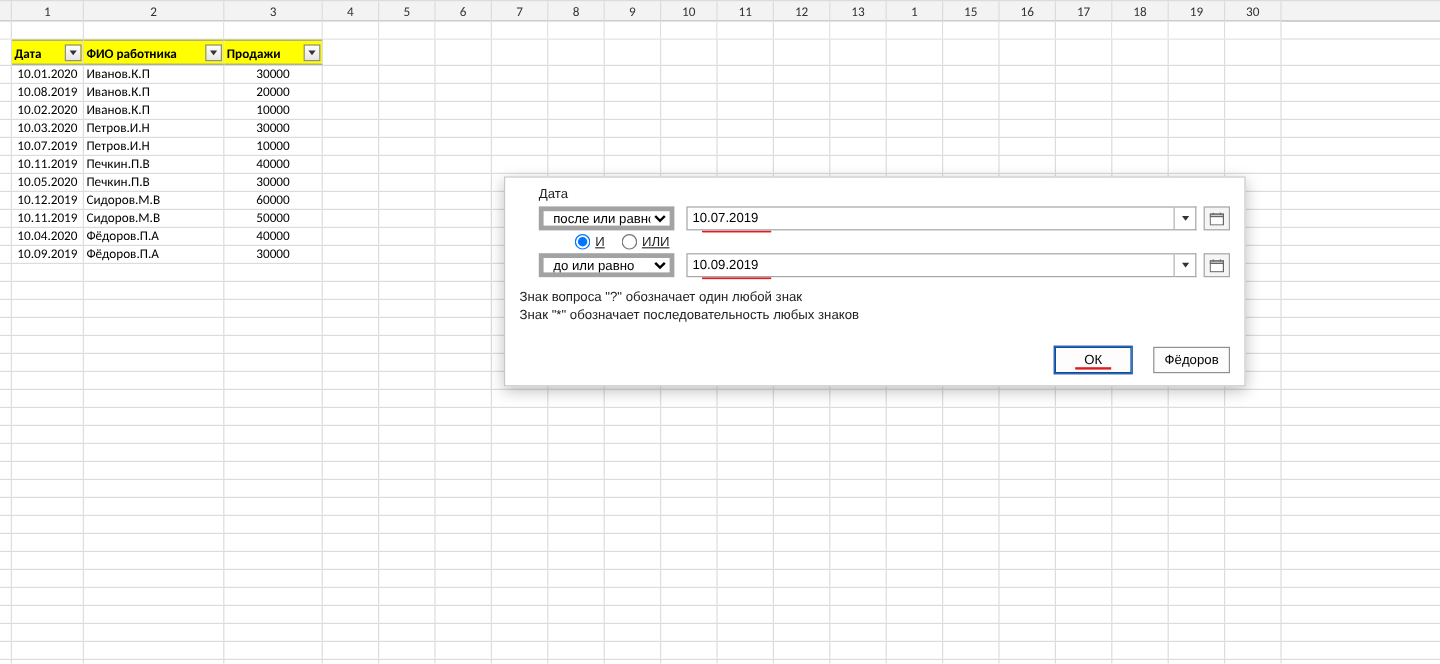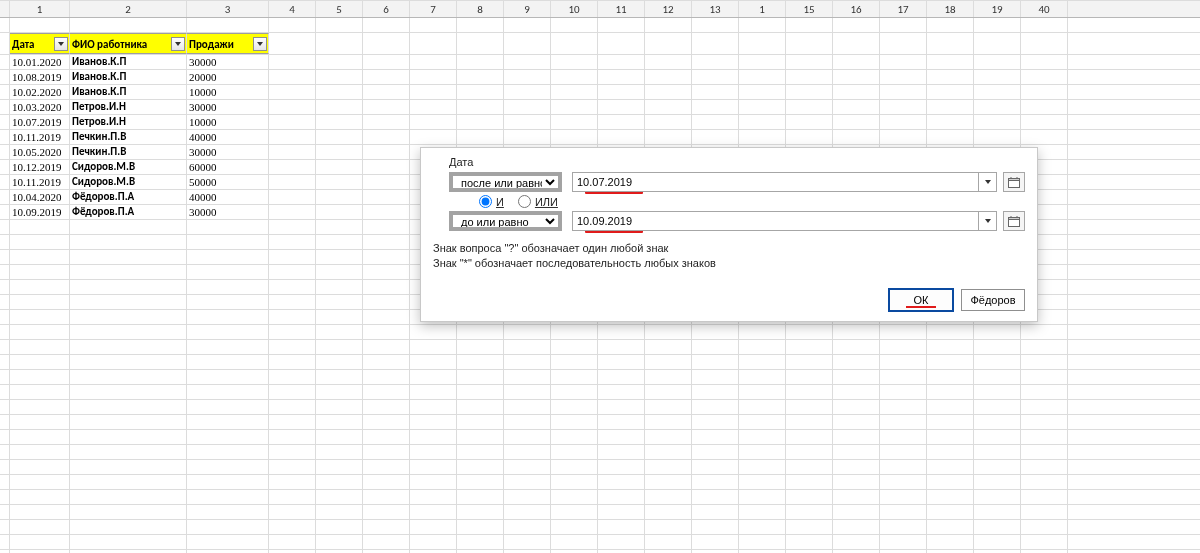--- a/index.html
+++ b/index.html
@@ -25,40 +25,40 @@
     border-right: 1px solid #dcdcdc;
     text-align: center;
     line-height: 17px;
     color: #333;
     font-size: 11px;
   }
   .rownumcol { width: 10px; flex: 0 0 10px; }
 
   
   .c1 { width: 60px; }
-  .c2 { width: 117px; font-weight: bold; }
+  .c2 { width: 117px; }
   .c3 { width: 82px; }
   .cN { width: 47px; }
 
   
   .grid { position: relative; }
   .row {
     display: flex;
     height: 15px;
     border-bottom: 1px solid #dcdcdc;
   }
   .row .cell {
     border-right: 1px solid #dcdcdc;
     padding: 0 2px;
     white-space: nowrap;
     overflow: hidden;
     line-height: 14px;
     font-size: 11px;
   }
-  .row .cell.r { text-align: left; font-family: Liberation Serif, serif; }
+  .row .cell.r { text-align: center; }
   .row .cell.l { text-align: left; }
 
   
   .hdrrow .cell.hdr {
     background: #ffff00;
     font-weight: bold;
     position: relative;
     border-top: 1px solid #9e9e9e;
     border-bottom: 1px solid #9e9e9e;
   }
@@ -167,21 +167,21 @@
     display:flex; gap:14px;
     align-items:center;
     font-size:11px;
   }
   .andor label { display:flex; align-items:center; gap:4px; }
   .andor .rlbl{ text-decoration: underline; text-decoration-color:#333; text-underline-offset:1px;}
   .andor input[type=radio]{ margin:0; }
 
   .dlg-hint { margin-top: 10px; font-size: 11px; color:#222; line-height:1.35;}
   .dlg-buttons {
-    display:flex; justify-content:flex-end; gap:8px;
+    display:flex; justify-content:flex-end; gap:18px;
     padding: 8px 12px 10px;
   }
   .dlg-buttons button {
     min-width: 64px; height: 22px;
     border: 1px solid #8f8f8f;
     background: #fdfdfd;
     font-size: 11px;
     position:relative;
   }
   .dlg-buttons button.primary {
@@ -214,21 +214,21 @@
       <div class="cell" style="width: 47px;">10</div>
       <div class="cell" style="width: 47px;">11</div>
       <div class="cell" style="width: 47px;">12</div>
       <div class="cell" style="width: 47px;">13</div>
       <div class="cell" style="width: 47px;">1</div>
       <div class="cell" style="width: 47px;">15</div>
       <div class="cell" style="width: 47px;">16</div>
       <div class="cell" style="width: 47px;">17</div>
       <div class="cell" style="width: 47px;">18</div>
       <div class="cell" style="width: 47px;">19</div>
-      <div class="cell" style="width: 47px;">40</div>
+      <div class="cell" style="width: 47px;">30</div>
     </div>
 </div>
 
 <div class="grid">
 
   <div class="row rowgap">
     <div class="cell rownumcol"></div>
     <div class="cell c1"></div>
       <div class="cell c2"></div>
       <div class="cell c3"></div>

